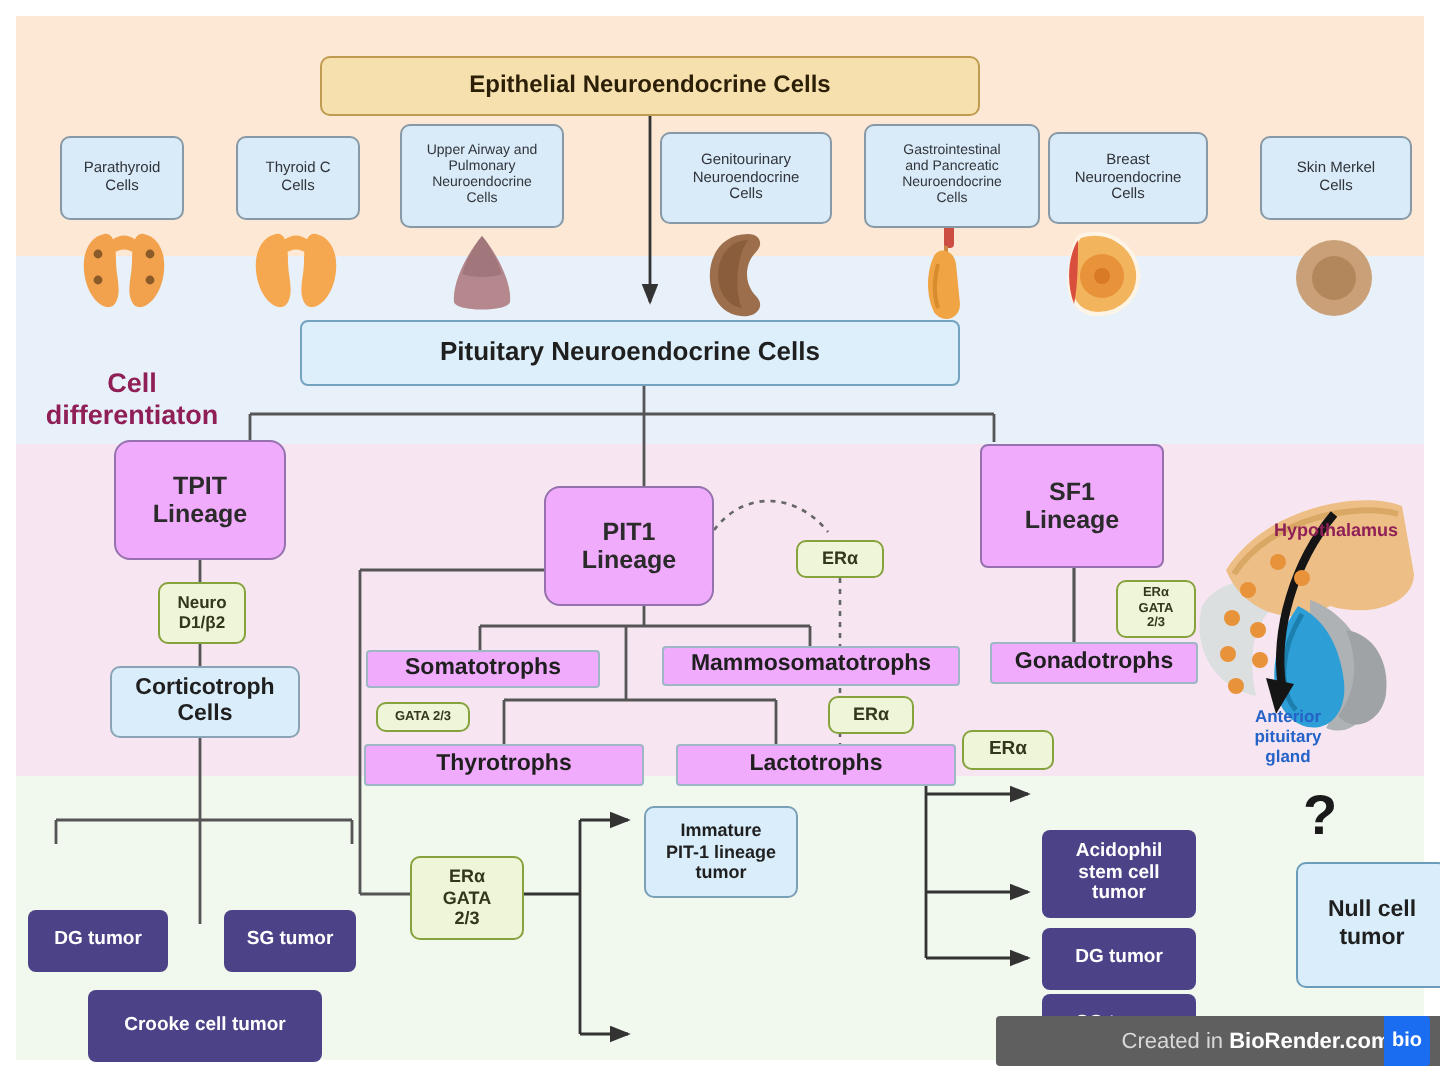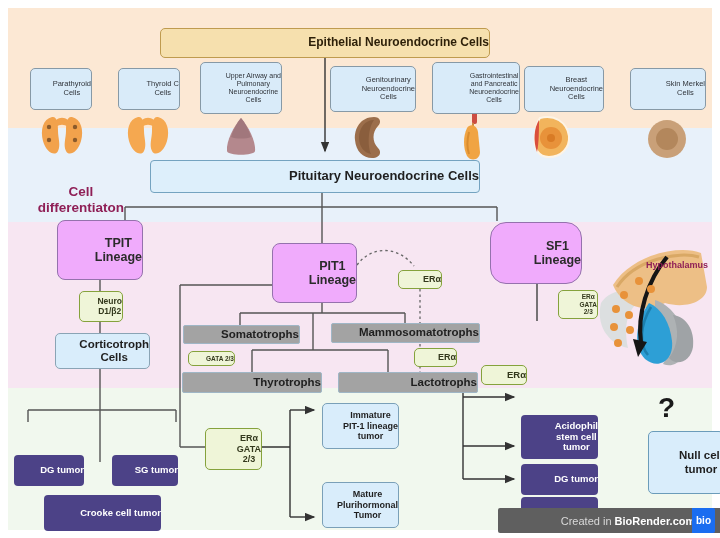--- a/index.html
+++ b/index.html
@@ -1,27 +1,27 @@
 <!DOCTYPE html>
 <html><head>
 <meta charset="utf-8">
 <style>
   html,body{margin:0;padding:0;background:#ffffff;}
   #canvas{position:relative;width:720px;height:538px;background:#ffffff;overflow:hidden;
           font-family:"Liberation Sans", sans-serif;color:#1f1f1f;}
   .abs{position:absolute;box-sizing:border-box;}
   .band{position:absolute;left:8px;width:704px;}
-  .bx{display:flex;align-items:center;justify-content:flex-end;text-align:center;
+  .bx{display:flex;align-items:center;justify-content:center;text-align:center;
       white-space:pre-line;border-radius:5px;line-height:1.15;z-index:3;}
   .tan{background:#f6e0ae;border:1.6px solid #bf9b4f;font-weight:bold;font-size:12px;color:#2c1f08;}
   .cell{background:#d9ebf9;border:1.2px solid #8799a6;font-size:7.5px;color:#30343a;border-radius:5px;}
   .pit{background:#ddeffb;border:1.6px solid #74a3c0;font-weight:bold;font-size:13px;}
   .lav{background:#f0abfc;border:1.6px solid #9572ad;font-weight:bold;font-size:12.5px;color:#2b2b2b;}
   .grn{background:#eff5d8;border:1.2px solid #85a23c;font-weight:bold;color:#33381c;}
-  .troph{background:#a3a3a3;border:1.2px solid #9fb6c6;font-weight:bold;font-size:11.5px;border-radius:2px;}
+  .troph{background:#f0abfc;border:1.2px solid #9fb6c6;font-weight:bold;font-size:11.5px;border-radius:2px;}
   .dark{background:#4c4287;color:#ffffff;font-weight:bold;font-size:9.5px;border-radius:4px;margin-top:33px;}
   .lblu{background:#d9edfb;border:1.6px solid #6b9cba;font-weight:bold;border-radius:5px;}
   .maroon{color:#8f1f56;font-weight:bold;}
   .svglayer{position:absolute;left:0;top:0;z-index:1;}
   .icon{position:absolute;z-index:2;}
   .wm{position:absolute;display:flex;align-items:center;justify-content:center;z-index:4;}
 </style>
 </head>
 <body>
 
@@ -143,53 +143,51 @@
 
   <div class="abs bx pit" style="left:150px;top:160px;width:330px;height:33px;border-radius:4px;"><span>Pituitary Neuroendocrine Cells</span></div>
 
   <div class="abs bx maroon" style="left:8px;top:180px;width:116px;height:40px;font-size:13.5px;"><span>Cell
 differentiaton</span></div>
 
   <div class="abs bx lav" style="left:57px;top:220px;width:86px;height:60px;border-radius:8px;"><span>TPIT
 Lineage</span></div>
   <div class="abs bx lav" style="left:272px;top:243px;width:85px;height:60px;border-radius:8px;"><span>PIT1
 Lineage</span></div>
-  <div class="abs bx lav" style="left:490px;top:222px;width:92px;height:62px;border-radius:16px;"><span>SF1
+  <div class="abs bx lav" style="left:490px;top:222px;width:92px;height:62px;border-radius:4px;"><span>SF1
 Lineage</span></div>
 
   <div class="abs bx grn" style="left:79px;top:291px;width:44px;height:31px;font-size:8.5px;"><span>Neuro
 D1/β2</span></div>
   <div class="abs bx grn" style="left:398px;top:270px;width:44px;height:19px;font-size:9px;"><span>ERα</span></div>
   <div class="abs bx grn" style="left:558px;top:290px;width:40px;height:29px;font-size:6.5px;line-height:1.2;"><span>ERα
 GATA
 2/3</span></div>
   <div class="abs bx grn" style="left:188px;top:351px;width:47px;height:15px;font-size:6.5px;"><span>GATA 2/3</span></div>
   <div class="abs bx grn" style="left:414px;top:348px;width:43px;height:19px;font-size:9px;"><span>ERα</span></div>
   <div class="abs bx grn" style="left:481px;top:365px;width:46px;height:20px;font-size:9.5px;"><span>ERα</span></div>
   <div class="abs bx grn" style="left:205px;top:428px;width:57px;height:42px;font-size:9px;"><span>ERα
 GATA
 2/3</span></div>
 
   <div class="abs bx lblu" style="left:55px;top:333px;width:95px;height:36px;font-size:11.5px;border:1.2px solid #8aa4b5;"><span>Corticotroph
 Cells</span></div>
   <div class="abs bx troph" style="left:183px;top:325px;width:117px;height:19px;"><span>Somatotrophs</span></div>
   <div class="abs bx troph" style="left:331px;top:323px;width:149px;height:20px;"><span>Mammosomatotrophs</span></div>
+  <div class="abs bx troph" style="left:495px;top:321px;width:104px;height:21px;"><span>Gonadotrophs</span></div>
   <div class="abs bx troph" style="left:182px;top:372px;width:140px;height:21px;"><span>Thyrotrophs</span></div>
   <div class="abs bx troph" style="left:338px;top:372px;width:140px;height:21px;"><span>Lactotrophs</span></div>
 
   <div class="abs bx dark" style="left:14px;top:422px;width:70px;height:31px;"><span>DG tumor</span></div>
   <div class="abs bx dark" style="left:112px;top:422px;width:66px;height:31px;"><span>SG tumor</span></div>
   <div class="abs bx dark" style="left:44px;top:462px;width:117px;height:36px;"><span>Crooke cell tumor</span></div>
 
   <div class="abs bx lblu" style="left:322px;top:403px;width:77px;height:46px;font-size:9px;border:1.2px solid #7aa0b8;"><span>Immature
 PIT-1 lineage
 tumor</span></div>
-  <div class="abs bx lblu" style="left:322px;top:482px;width:77px;height:46px;font-size:9px;border:1.2px solid #7aa0b8;"><span>Mature
-Plurihormonal
-Tumor</span></div>
 
   <div class="abs bx dark" style="left:521px;top:382px;width:77px;height:44px;"><span>Acidophil
 stem cell
 tumor</span></div>
   <div class="abs bx dark" style="left:521px;top:431px;width:77px;height:31px;"><span>DG tumor</span></div>
   <div class="abs bx dark" style="left:521px;top:464px;width:77px;height:31px;"><span>SG tumor</span></div>
 
   <div class="abs bx" style="left:645px;top:390px;width:30px;height:36px;font-size:28px;font-weight:bold;color:#1a1a1a;"><span>?</span></div>
   <div class="abs bx lblu" style="left:648px;top:431px;width:76px;height:63px;font-size:11.5px;"><span>Null cell
 tumor</span></div>
@@ -209,20 +207,23 @@
         <circle cx="23" cy="64" r="4" fill="#e8923a"></circle>
       <circle cx="36" cy="70" r="4" fill="#e8923a"></circle>
         <circle cx="21" cy="82" r="4" fill="#e8923a"></circle>
       <circle cx="37" cy="85" r="4" fill="#e8923a"></circle>
         <circle cx="25" cy="98" r="4" fill="#e8923a"></circle>
       <circle cx="58" cy="44" r="4" fill="#e8923a"></circle>
         <circle cx="46" cy="36" r="4" fill="#e8923a"></circle>
     </svg>
   </div>
   <div class="abs bx maroon" style="left:628px;top:258px;width:80px;height:14px;font-size:9px;z-index:3;"><span>Hypothalamus</span></div>
+  <div class="abs bx" style="left:612px;top:350px;width:64px;height:38px;font-size:8.5px;font-weight:bold;color:#2563c9;z-index:3;"><span>Anterior
+pituitary
+gland</span></div>
 
   <div class="wm" style="left:498px;top:508px;width:194px;height:25px;background:#5f5f5f;border-radius:2px 0 0 2px;padding-left:33px;">
     <span style="color:#d9d9d9;font-size:11px;white-space:pre;">Created in </span>
       <span style="color:#ffffff;font-size:11px;font-weight:bold;">BioRender.com</span>
   </div>
   <div class="wm" style="left:692px;top:508px;width:23px;height:25px;background:#1a6df0;border-radius:0 2px 2px 0;">
     <span style="color:#ffffff;font-size:10px;font-weight:bold;">bio</span>
   </div>
 
 </div>

